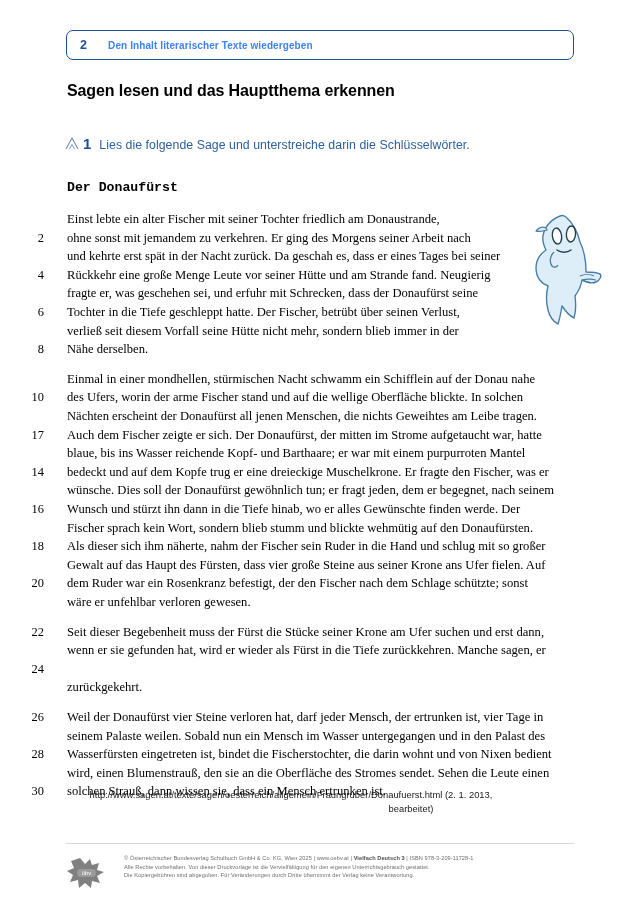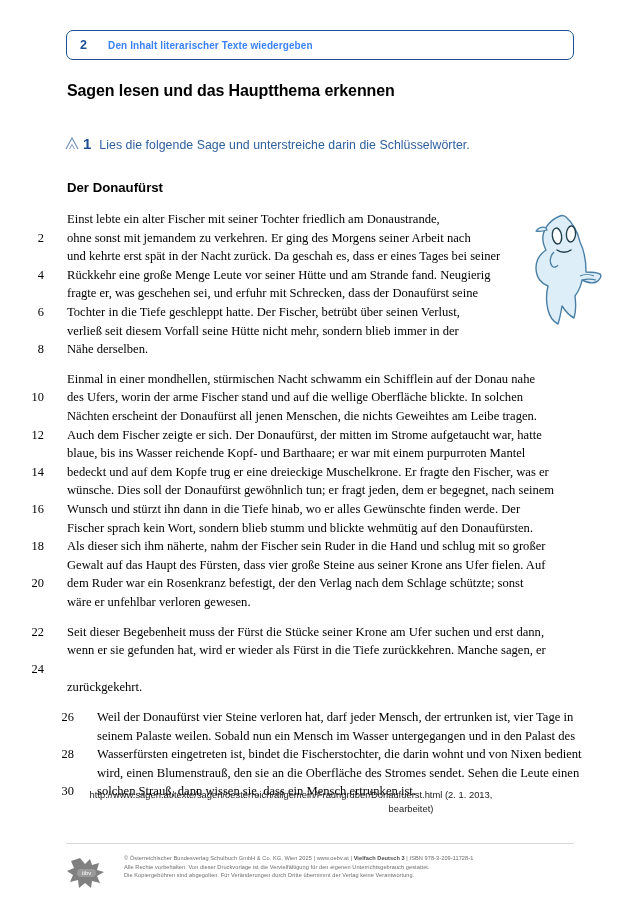--- a/index.html
+++ b/index.html
@@ -101,21 +101,21 @@
   .story {
     position: absolute;
     left: 0;
     top: 180px;
     width: 640px;
   }
   .story-title {
     position: absolute;
     left: 67px;
     top: 0px;
-    font-family: Liberation Sans, sans-serif;
+    font-family: Liberation Mono, monospace;
     font-weight: bold;
     font-size: 13.2px;
   }
   .line {
     position: relative;
     height: 18.6px;
     line-height: 18.6px;
     font-family: "Liberation Serif", serif;
     font-size: 12.6px;
     white-space: nowrap;
@@ -264,21 +264,21 @@
           </div>
           <div class="line">
             <span class="lnum">10</span>
             <span class="ltext">des Ufers, worin der arme Fischer stand und auf die wellige Oberfläche blickte. In solchen</span>
           </div>
           <div class="line">
             <span class="lnum"></span>
             <span class="ltext">Nächten erscheint der Donaufürst all jenen Menschen, die nichts Geweihtes am Leibe tragen.</span>
           </div>
           <div class="line">
-            <span class="lnum">12</span>
+            <span class="lnum">17</span>
             <span class="ltext">Auch dem Fischer zeigte er sich. Der Donaufürst, der mitten im Strome aufgetaucht war, hatte</span>
           </div>
           <div class="line">
             <span class="lnum"></span>
             <span class="ltext">blaue, bis ins Wasser reichende Kopf- und Barthaare; er war mit einem purpurroten Mantel</span>
           </div>
           <div class="line">
             <span class="lnum">14</span>
             <span class="ltext">bedeckt und auf dem Kopfe trug er eine dreieckige Muschelkrone. Er fragte den Fischer, was er</span>
           </div>
@@ -297,21 +297,21 @@
           <div class="line">
             <span class="lnum">18</span>
             <span class="ltext">Als dieser sich ihm näherte, nahm der Fischer sein Ruder in die Hand und schlug mit so großer</span>
           </div>
           <div class="line">
             <span class="lnum"></span>
             <span class="ltext">Gewalt auf das Haupt des Fürsten, dass vier große Steine aus seiner Krone ans Ufer fielen. Auf</span>
           </div>
           <div class="line">
             <span class="lnum">20</span>
-            <span class="ltext">dem Ruder war ein Rosenkranz befestigt, der den Verlag nach dem Schlage schützte; sonst</span>
+            <span class="ltext">dem Ruder war ein Rosenkranz befestigt, der den Fischer nach dem Schlage schützte; sonst</span>
           </div>
           <div class="line">
             <span class="lnum"></span>
             <span class="ltext">wäre er unfehlbar verloren gewesen.</span>
           </div>
         </div>
         <div class="para-block" style="top: 442.6px;">
           <div class="line">
             <span class="lnum">22</span>
             <span class="ltext">Seit dieser Begebenheit muss der Fürst die Stücke seiner Krone am Ufer suchen und erst dann,</span>
@@ -321,21 +321,21 @@
             <span class="ltext">wenn er sie gefunden hat, wird er wieder als Fürst in die Tiefe zurückkehren. Manche sagen, er</span>
           </div>
           <div class="line">
             <span class="lnum">24</span>
           </div>
           <div class="line">
             <span class="lnum"></span>
             <span class="ltext">zurückgekehrt.</span>
           </div>
         </div>
-        <div class="para-block" style="top: 528px; padding-left: 30px;">
+        <div class="para-block" style="top: 528px;">
           <div class="line">
             <span class="lnum">26</span>
             <span class="ltext">Weil der Donaufürst vier Steine verloren hat, darf jeder Mensch, der ertrunken ist, vier Tage in</span>
           </div>
           <div class="line">
             <span class="lnum"></span>
             <span class="ltext">seinem Palaste weilen. Sobald nun ein Mensch im Wasser untergegangen und in den Palast des</span>
           </div>
           <div class="line">
             <span class="lnum">28</span>

